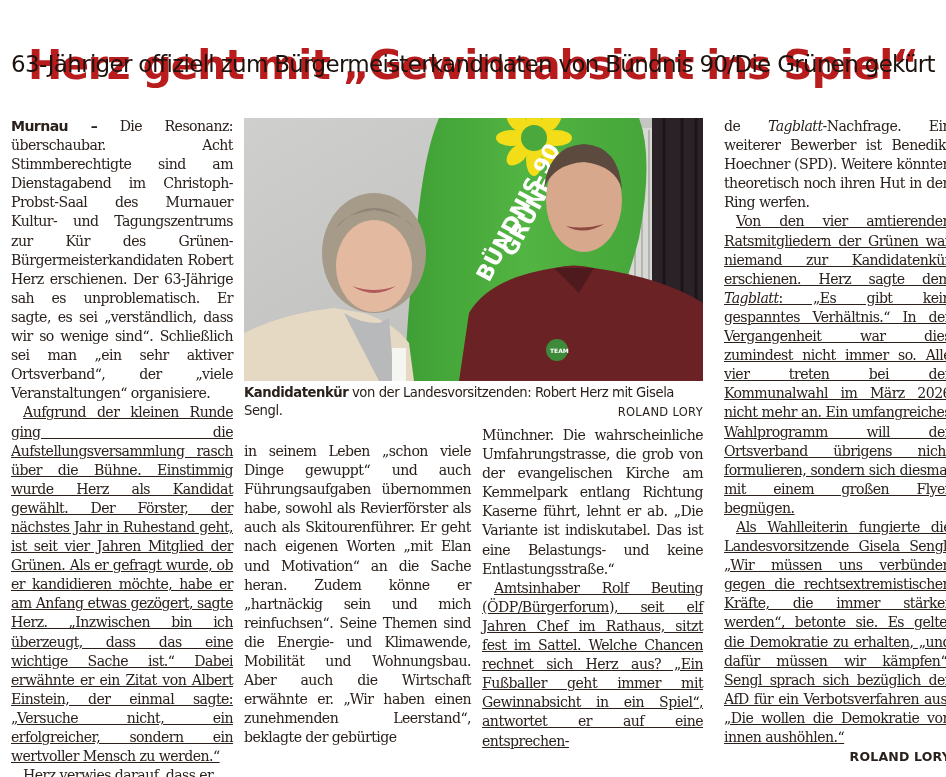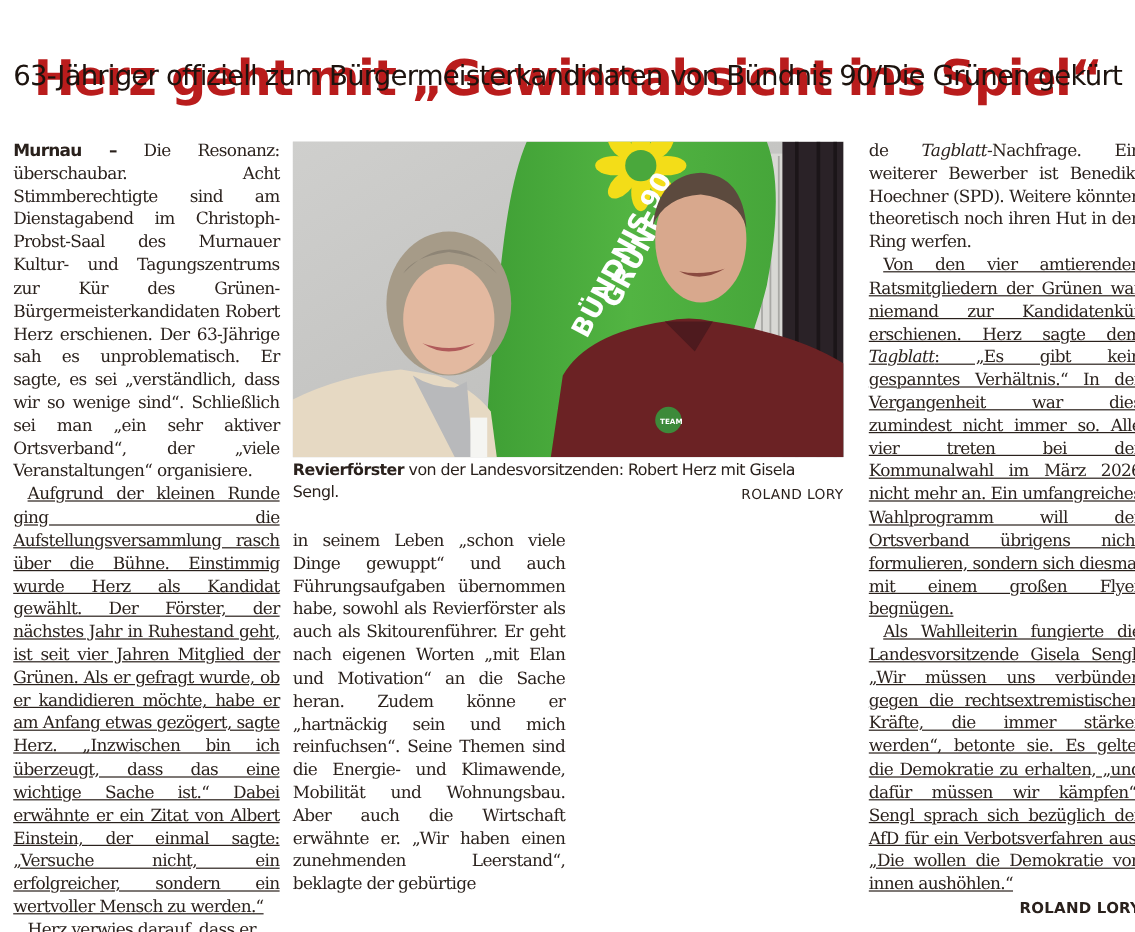--- a/index.html
+++ b/index.html
@@ -120,28 +120,30 @@
     <path d="M310 150 L335 175 L350 150 Z" fill="#4e1a1e"></path>
     <circle cx="313" cy="232" r="11" fill="#3d8a3a"></circle>
     <text x="306" y="235" fill="#ffffff" font-family="DejaVu Sans, sans-serif" font-size="6" font-weight="bold">TEAM</text>
     <ellipse cx="340" cy="82" rx="38" ry="52" fill="#d8a88d"></ellipse>
     <path d="M300 70 Q305 28 340 26 Q375 28 378 72 Q372 48 340 44 Q310 46 300 70 Z" fill="#5c4a3e"></path>
     <path d="M322 108 Q340 118 360 106 Q340 112 322 108 Z" fill="#8a4a40"></path>
   </svg>
 </div>
 
 <div class="caption">
-  <b>Revierförster</b><span> von der Landesvorsitzenden: Robert Herz mit Gisela Sengl.</span>
+  <b>Kandidatenkür</b><span> von der Landesvorsitzenden: Robert Herz mit Gisela Sengl.</span>
   <span class="credit">ROLAND LORY</span>
 </div>
 
 <div class="col col2">
   <p>in seinem Leben „schon viele Dinge gewuppt“ und auch Führungsaufgaben übernommen habe, sowohl als Revierförster als auch als Skitourenführer. Er geht nach eigenen Worten „mit Elan und Motivation“ an die Sache heran. Zudem könne er „hartnäckig sein und mich reinfuchsen“. Seine Themen sind die Energie- und Klimawende, Mobilität und Wohnungsbau. Aber auch die Wirtschaft erwähnte er. „Wir haben einen zunehmenden Leerstand“, beklagte der gebürtige</p>
 </div>
 
 <div class="col col3">
+  <p>Münchner. Die wahrscheinliche Umfahrungstrasse, die grob von der evangelischen Kirche am Kemmelpark entlang Richtung Kaserne führt, lehnt er ab. „Die Variante ist indiskutabel. Das ist eine Belastungs- und keine Entlastungsstraße.“</p>
+  <p class="indent">Amtsinhaber Rolf Beuting (ÖDP/Bürgerforum), seit elf Jahren Chef im Rathaus, sitzt fest im Sattel. Welche Chancen rechnet sich Herz aus? „Ein Fußballer geht immer mit Gewinnabsicht in ein Spiel“, antwortet er auf eine entsprechen-</p>
 </div>
 
 <div class="col col4">
   <p><span>de </span><span class="ital">Tagblatt</span><span>-Nachfrage. Ein weiterer Bewerber ist Benedikt Hoechner (SPD). Weitere könnten theoretisch noch ihren Hut in den Ring werfen.</span></p>
   <p class="indent"><span>Von den vier amtierenden Ratsmitgliedern der Grünen war niemand zur Kandidatenkür erschienen. Herz sagte dem </span><span class="ital">Tagblatt</span><span>: „Es gibt kein gespanntes Verhältnis.“ In der Vergangenheit war dies zumindest nicht immer so. Alle vier treten bei der Kommunalwahl im März 2026 nicht mehr an. Ein umfangreiches Wahlprogramm will der Ortsverband übrigens nicht formulieren, sondern sich diesmal mit einem großen Flyer begnügen.</span></p>
   <p class="indent"><span>Als Wahlleiterin fungierte die Landesvorsitzende Gisela Sengl. „Wir müssen uns verbünden gegen die rechtsextremistischen Kräfte, die immer stärker werden“, betonte sie. Es gelte, die Demokratie zu erhalten, „und dafür müssen wir kämpfen“. Sengl sprach sich bezüglich der AfD für ein Verbotsverfahren aus. „Die wollen die Demokratie von innen aushöhlen.“</span> <span class="byline-end">ROLAND LORY</span></p>
 </div>
 
 </body></html>

